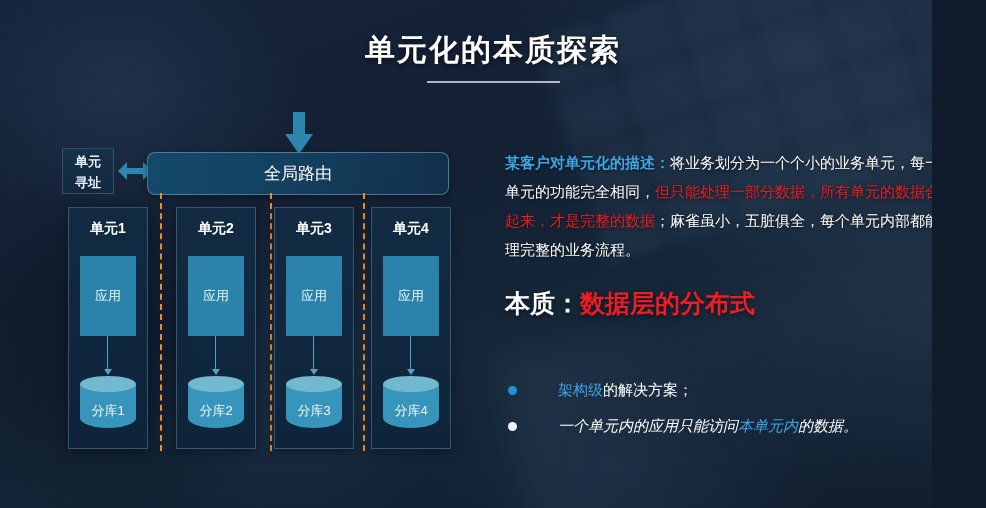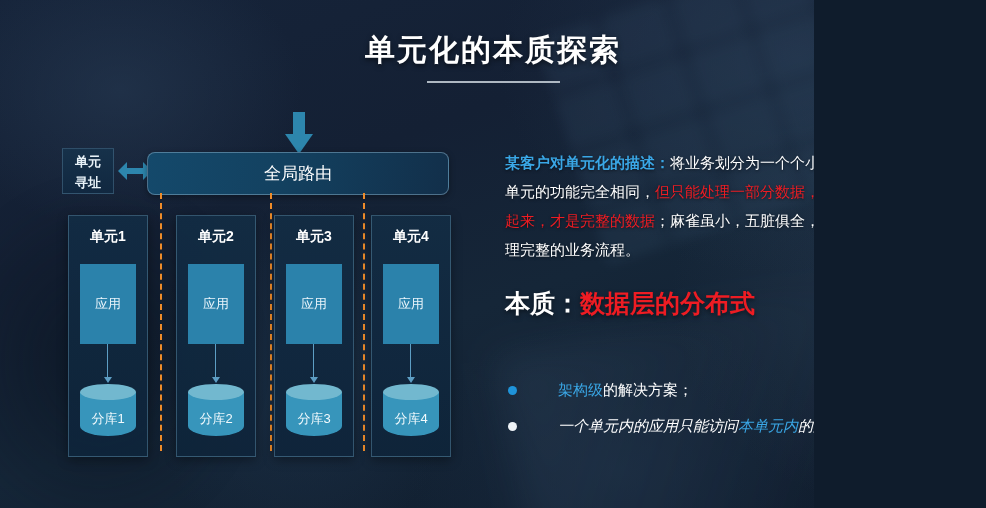--- a/index.html
+++ b/index.html
@@ -2,21 +2,21 @@
 <html><head>
 <meta charset="utf-8">
 <style>
   html, body {
     margin: 0;
     padding: 0;
     background: #0f1c2c;
   }
   #slide {
     position: relative;
-    width: 814px;
+    width: 932px;
     height: 508px;
     overflow: hidden;
     font-family: "Liberation Sans", "DejaVu Sans", sans-serif;
     background:
       radial-gradient(ellipse 260px 200px at 120px 90px, rgba(40,60,85,0.55), rgba(40,60,85,0) 70%),
       radial-gradient(ellipse 220px 260px at 300px 380px, rgba(28,48,72,0.6), rgba(28,48,72,0) 70%),
       radial-gradient(ellipse 420px 300px at 800px 60px, rgba(38,58,82,0.55), rgba(38,58,82,0) 72%),
       radial-gradient(ellipse 360px 300px at 930px 300px, rgba(48,68,92,0.45), rgba(48,68,92,0) 72%),
       radial-gradient(ellipse 300px 220px at 620px 470px, rgba(26,44,66,0.6), rgba(26,44,66,0) 70%),
       linear-gradient(160deg, #16243a 0%, #142034 35%, #152638 60%, #101d2e 100%);
@@ -156,21 +156,20 @@
   .dash-sep.s2 { left: 270px; }
   .dash-sep.s3 { left: 363px; }
 
   .unit-card {
     position: absolute;
     top: 207px;
     width: 78px; height: 240px;
     background: linear-gradient(180deg, rgba(18,44,68,0.92) 0%, rgba(14,36,58,0.92) 100%);
     border: 1px solid rgba(110,165,195,0.38);
     box-shadow: 0 3px 10px rgba(0,0,0,0.35);
-    margin-top: 8px;
   }
   .unit-card.u1 { left: 68px; }
   .unit-card.u2 { left: 176px; }
   .unit-card.u3 { left: 274px; }
   .unit-card.u4 { left: 371px; }
 
   .unit-title {
     position: absolute;
     left: 0; top: 12px;
     width: 100%;

